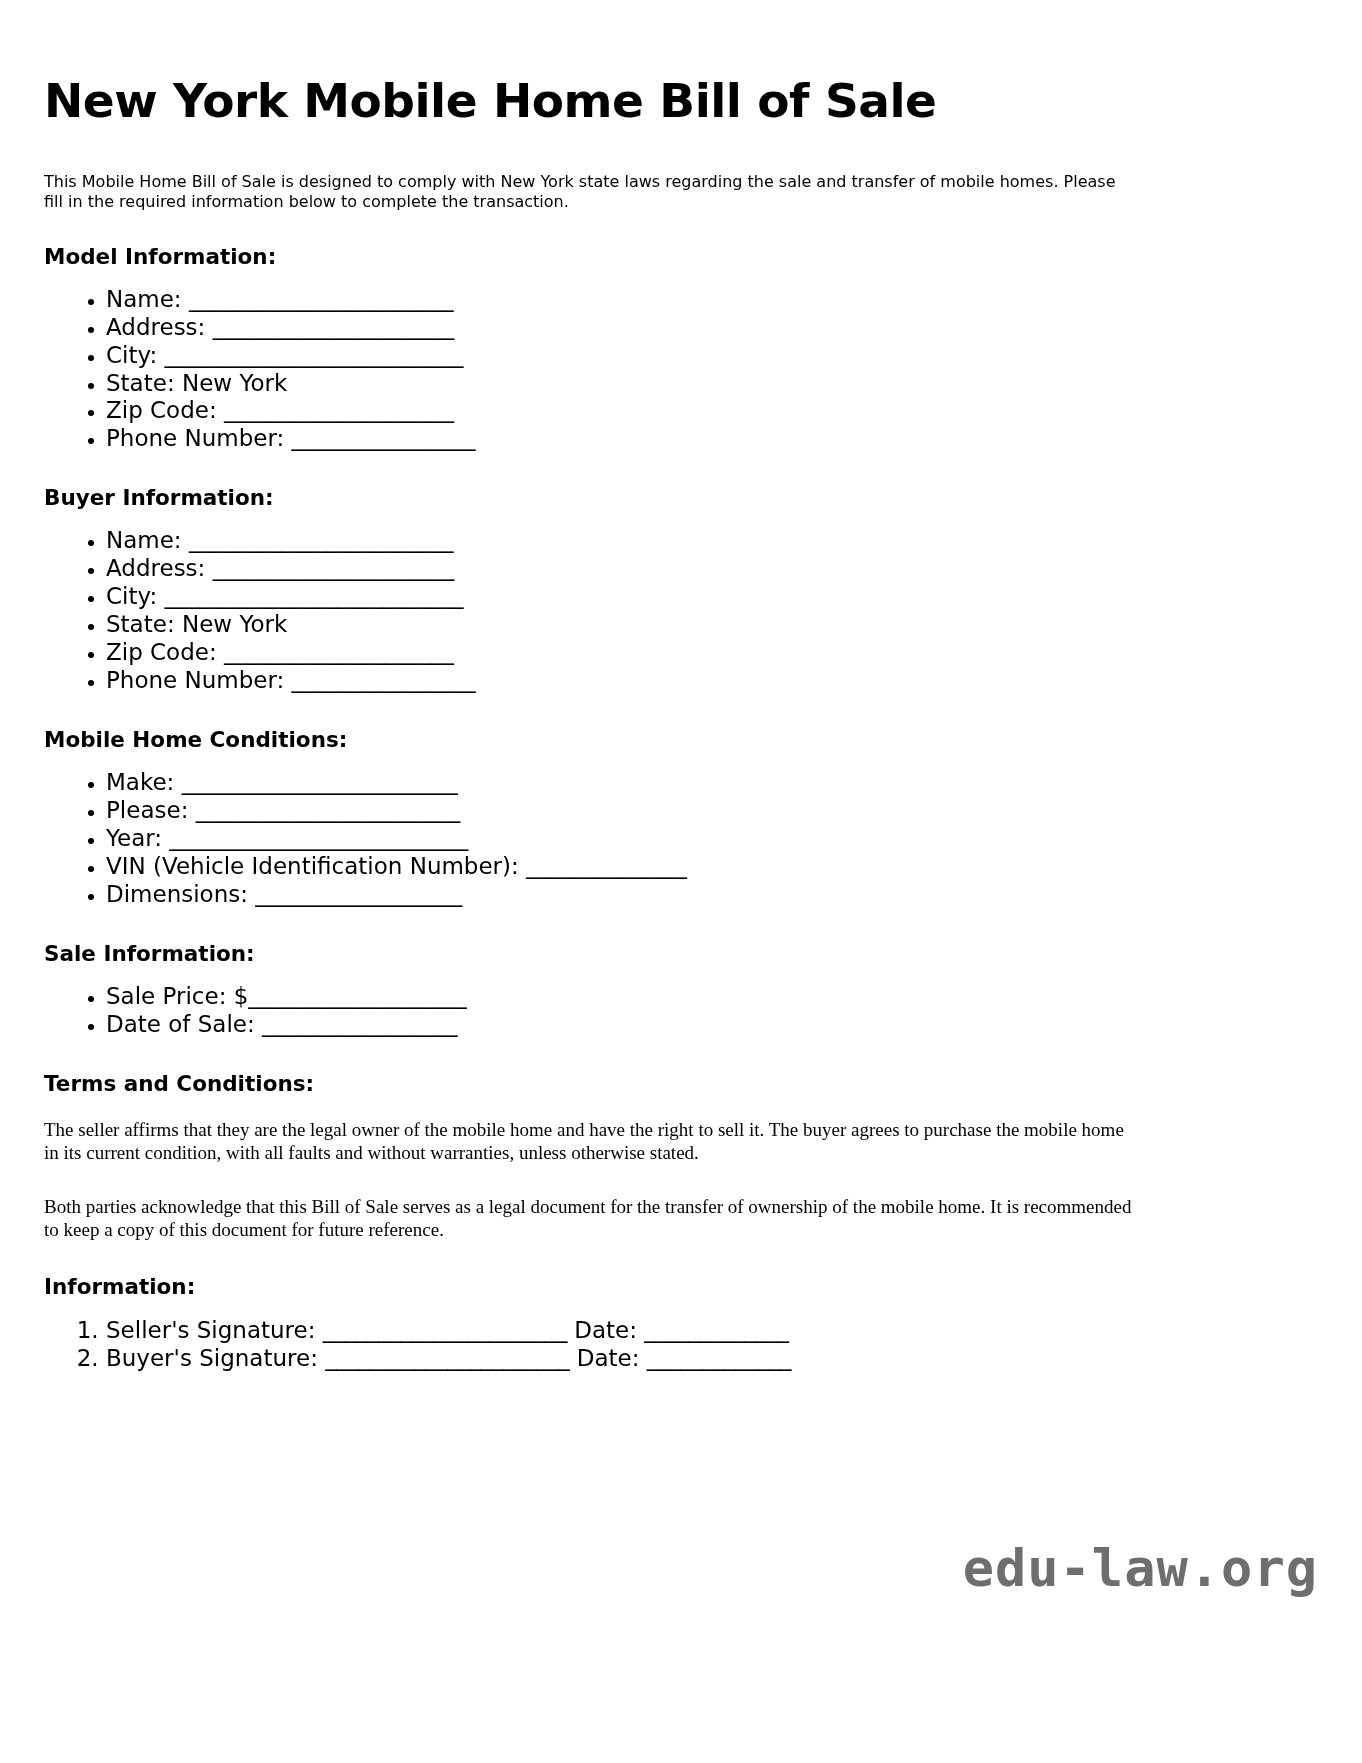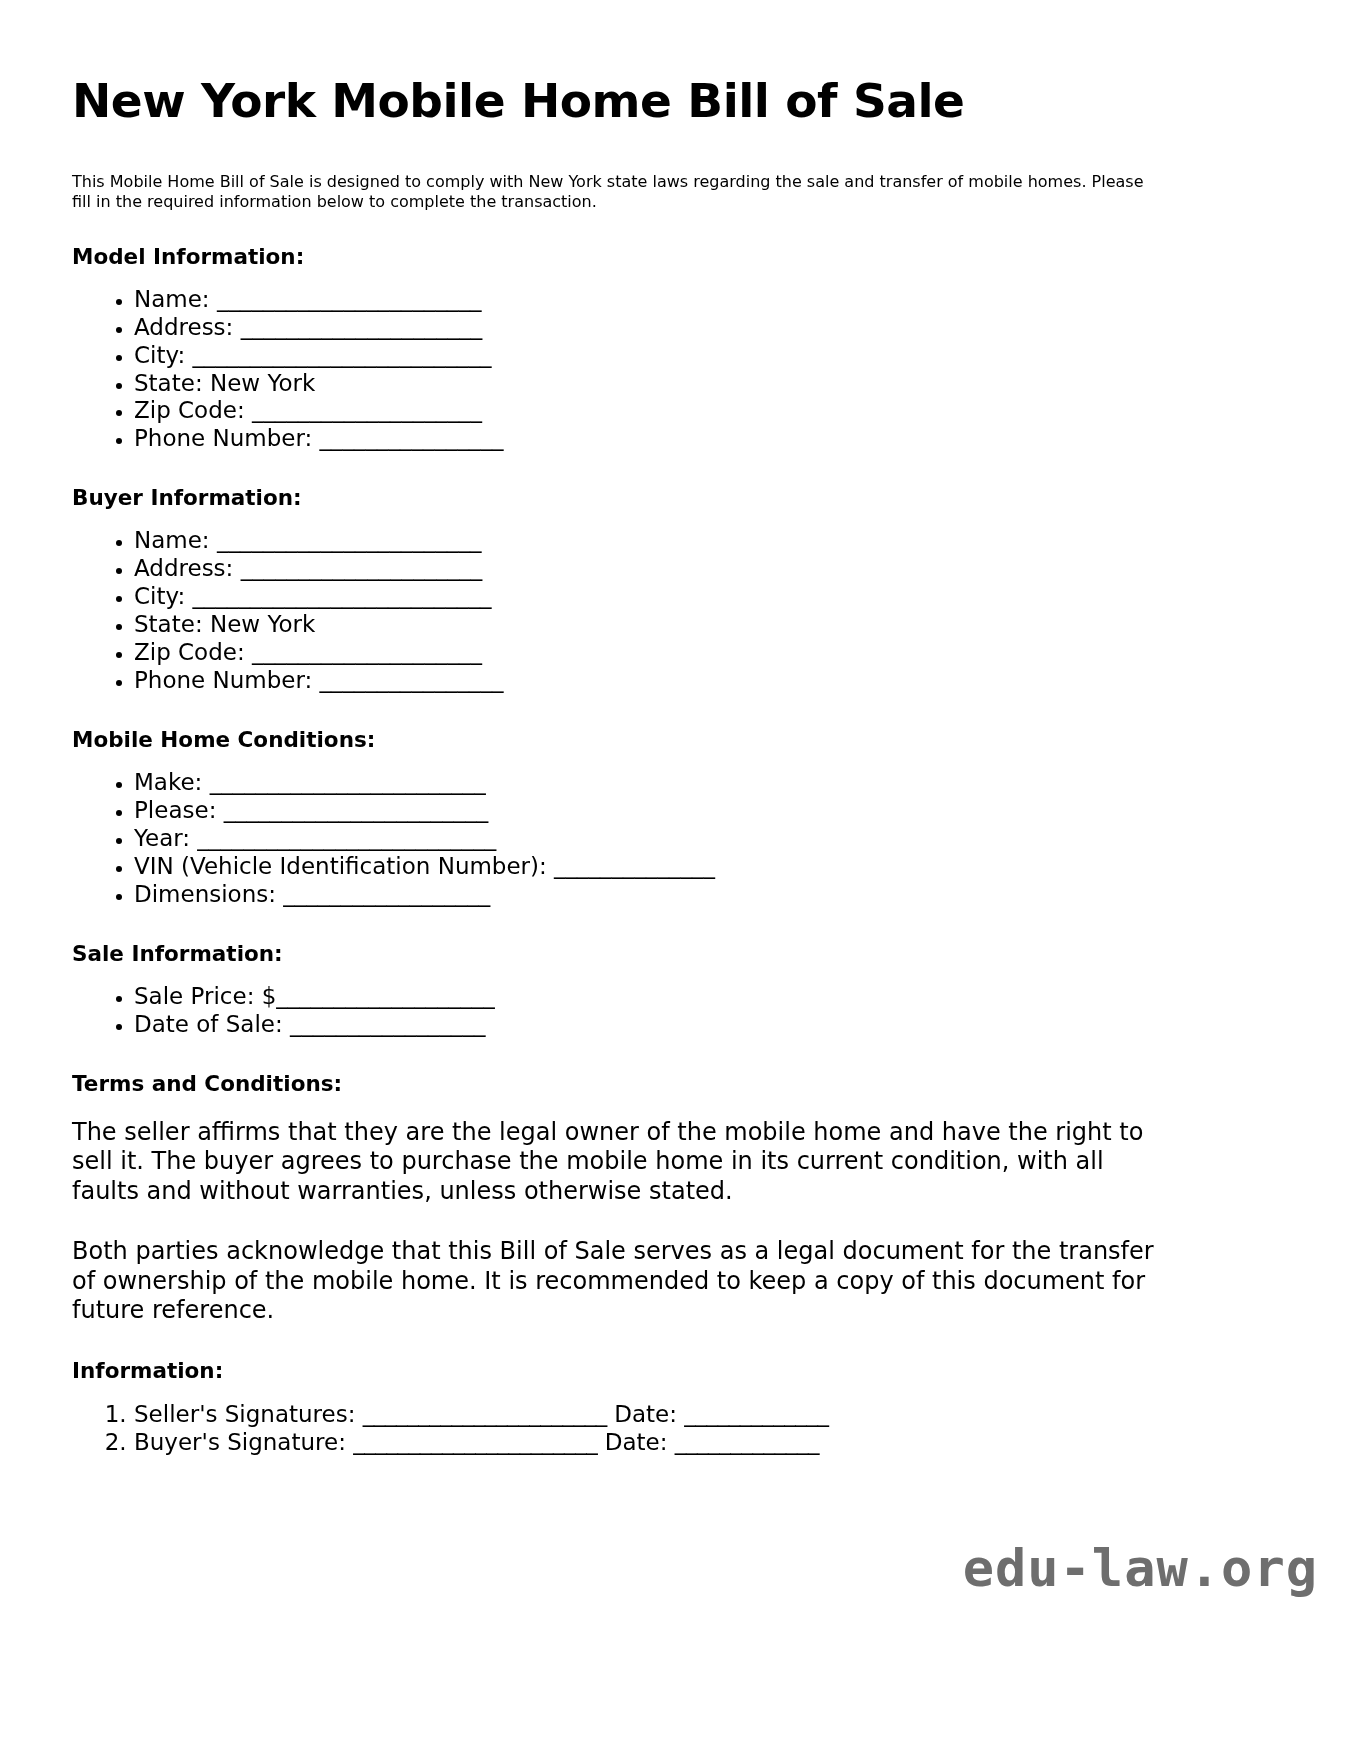--- a/index.html
+++ b/index.html
@@ -14,21 +14,21 @@
     color: #000000;
     position: relative;
     overflow: hidden;
   }
 
   .page {
     position: relative;
     width: 1362px;
     height: 1640px;
     box-sizing: border-box;
-    padding: 62px 72px 0 72px;
+    padding: 62px 72px 0 44px;
   }
 
   .doc-title {
     font-size: 47px;
     font-weight: bold;
     letter-spacing: -0.5px;
     margin: 0 0 0 0;
     padding-top: 12px;
     line-height: 1.15;
   }
@@ -69,24 +69,25 @@
 
   ul.field-list li::marker {
     font-size: 18px;
   }
 
   .blank {
     letter-spacing: -0.4px;
   }
 
   .para {
-    font-size: 24px;
+    font-size: 19px;
     line-height: 1.24;
     margin-top: 22px;
     max-width: 1095px;
+    font-family: Liberation Serif, serif;
   }
 
   .para.second {
     margin-top: 30px;
   }
 
   .sig-row .sig-label { white-space: pre; }
   .sig-row .date-label { white-space: pre; }
 
   .watermark {
@@ -145,19 +146,19 @@
     <li>Sale Price: $___________________</li>
     <li>Date of Sale: _________________</li>
   </ul>
 
   <h2 class="section-heading">Terms and Conditions:</h2>
   <p class="para">The seller affirms that they are the legal owner of the mobile home and have the right to sell it. The buyer agrees to purchase the mobile home in its current condition, with all faults and without warranties, unless otherwise stated.</p>
   <p class="para second">Both parties acknowledge that this Bill of Sale serves as a legal document for the transfer of ownership of the mobile home. It is recommended to keep a copy of this document for future reference.</p>
 
   <h2 class="section-heading">Information:</h2>
   <ol class="sig-list">
-    <li class="sig-row"><span class="sig-label">Seller's Signatures: </span><span class="blank">______________________</span><span class="date-label"> Date: </span><span class="blank">_____________</span></li>
+    <li class="sig-row"><span class="sig-label">Seller's Signature: </span><span class="blank">______________________</span><span class="date-label"> Date: </span><span class="blank">_____________</span></li>
     <li class="sig-row"><span class="sig-label">Buyer's Signature: </span><span class="blank">______________________</span><span class="date-label"> Date: </span><span class="blank">_____________</span></li>
   </ol>
 
   <div class="watermark">edu-law.org</div>
 
 </div>
 
 </body></html>

